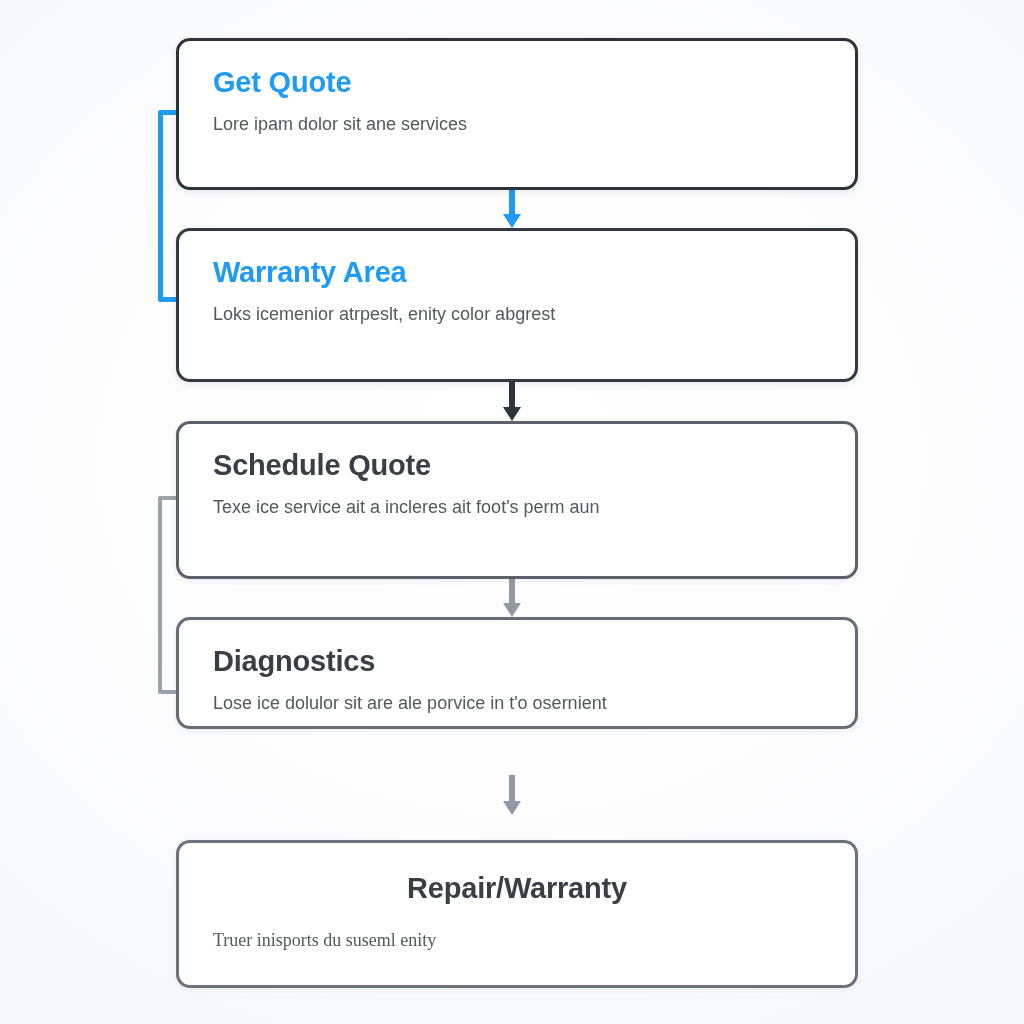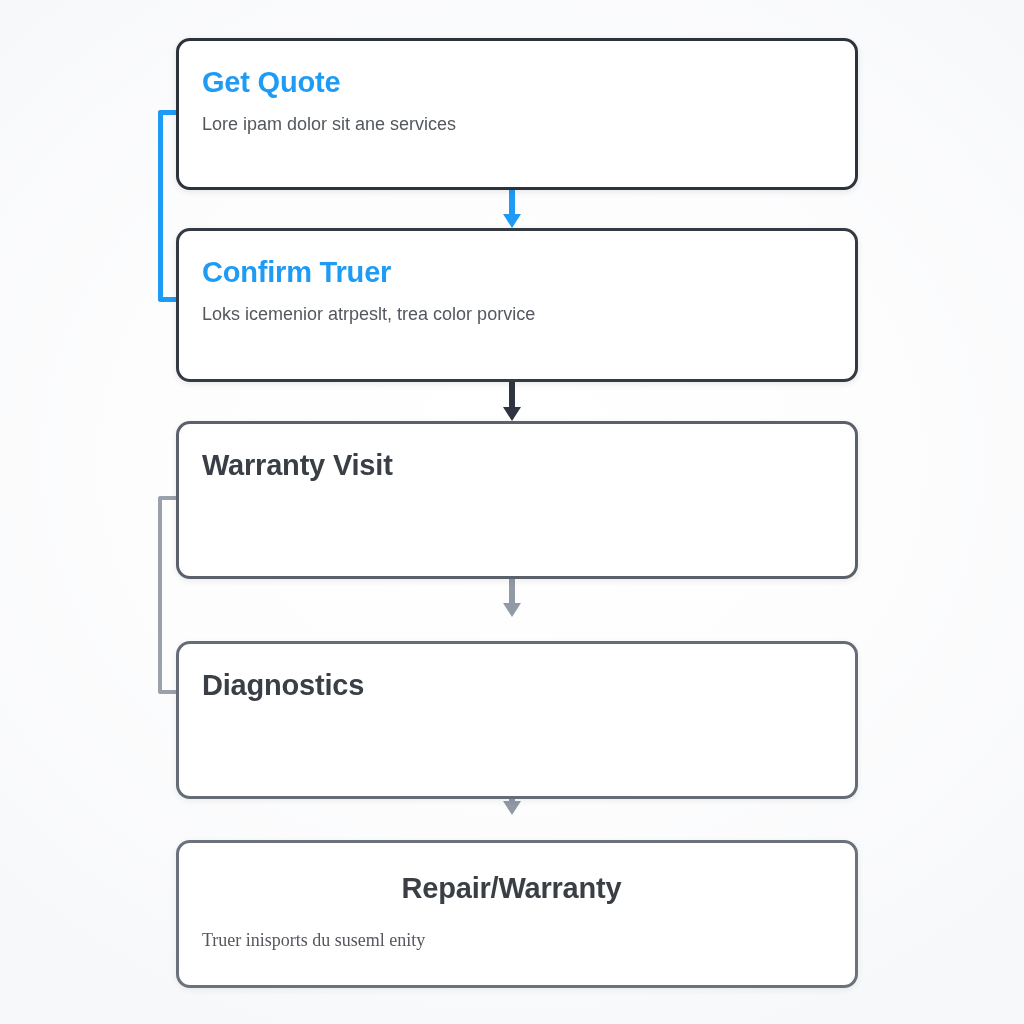--- a/index.html
+++ b/index.html
@@ -30,21 +30,21 @@
   }
 
   .flow-node {
     position: absolute;
     left: 176px;
     width: 682px;
     box-sizing: border-box;
     background: #ffffff;
     border-radius: 14px;
     z-index: 3;
-    padding: 26px 34px 0 23px;
+    padding: 26px 34px 0 34px;
   }
   .node-title {
     font-size: 29px;
     font-weight: bold;
     letter-spacing: -0.2px;
     line-height: 1.08;
     margin: 0;
   }
   .node-desc {
     font-size: 18px;
@@ -104,40 +104,42 @@
     <div class="node-title" style="color:#1e9bf5;">Get Quote</div>
     <div class="node-desc">Lore ipam dolor sit ane services</div>
   </div>
 
   <div class="connector" style="top:190px; height:38px;">
     <div class="stem" style="background:#1e9bf5;"></div>
     <div class="head" style="border-top:14px solid #1e9bf5;"></div>
   </div>
 
   <div class="flow-node" style="top:228px; height:154px; border:3px solid #343a41; box-shadow:0 2px 6px rgba(30,38,48,0.10);">
-    <div class="node-title" style="color:#1e9bf5;">Confirm Truer</div>
-    <div class="node-desc">Loks icemenior atrpeslt, trea color porvice</div>
+    <div class="node-title" style="color:#1e9bf5;">Warranty Area</div>
+    <div class="node-desc">Loks icemenior atrpeslt, enity color abgrest</div>
   </div>
 
   <div class="connector" style="top:382px; height:39px;">
     <div class="stem" style="background:#2e3540;"></div>
     <div class="head" style="border-top:14px solid #2e3540;"></div>
   </div>
 
   <div class="flow-node" style="top:421px; height:158px; border:3px solid #5a616b; box-shadow:0 2px 6px rgba(40,48,60,0.09);">
-    <div class="node-title" style="color:#3a3f46;">Warranty Visit</div>
+    <div class="node-title" style="color:#3a3f46;">Schedule Quote</div>
+    <div class="node-desc">Texe ice service ait a incleres ait foot's perm aun</div>
   </div>
 
   <div class="connector" style="top:579px; height:38px;">
     <div class="stem" style="background:#9099a4;"></div>
     <div class="head" style="border-top:14px solid #9099a4;"></div>
   </div>
 
-  <div class="flow-node" style="top:617px; height:158px; border:3px solid #656c76; box-shadow:0 2px 6px rgba(40,48,60,0.08);margin-top:24px;">
+  <div class="flow-node" style="top:617px; height:112px; border:3px solid #656c76; box-shadow:0 2px 6px rgba(40,48,60,0.08);">
     <div class="node-title" style="color:#3a3f46;">Diagnostics</div>
+    <div class="node-desc">Lose ice dolulor sit are ale porvice in t'o osernient</div>
   </div>
 
   <div class="connector" style="top:775px; height:40px;">
     <div class="stem" style="background:#9099a4;"></div>
     <div class="head" style="border-top:14px solid #9099a4;"></div>
   </div>
 
   <div class="flow-node" style="top:840px; height:148px; border:3px solid #6b727c; box-shadow:0 2px 6px rgba(40,48,60,0.07); padding-top:30px;">
     <div class="node-title" style="color:#3a3f46;text-align:center;">Repair/Warranty</div>
     <div class="node-desc" style="padding-top:26px;font-family:Liberation Serif, serif;">Truer inisports du suseml enity</div>

